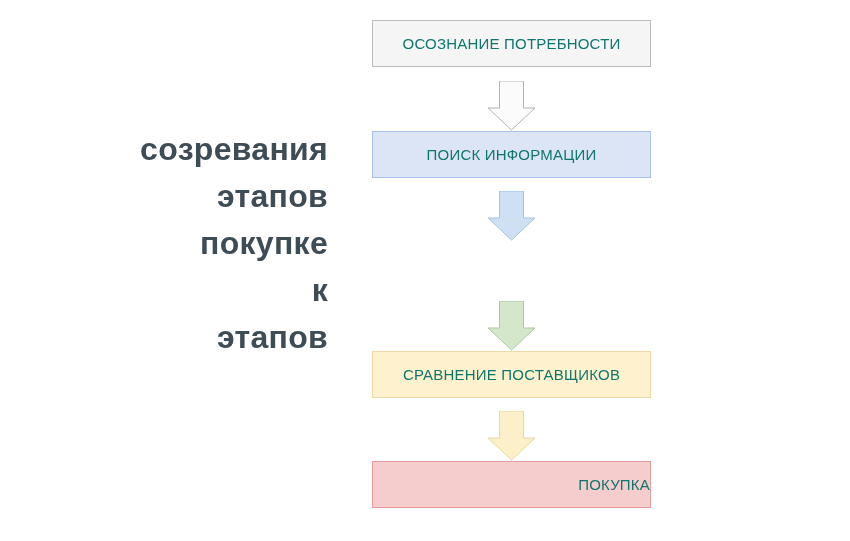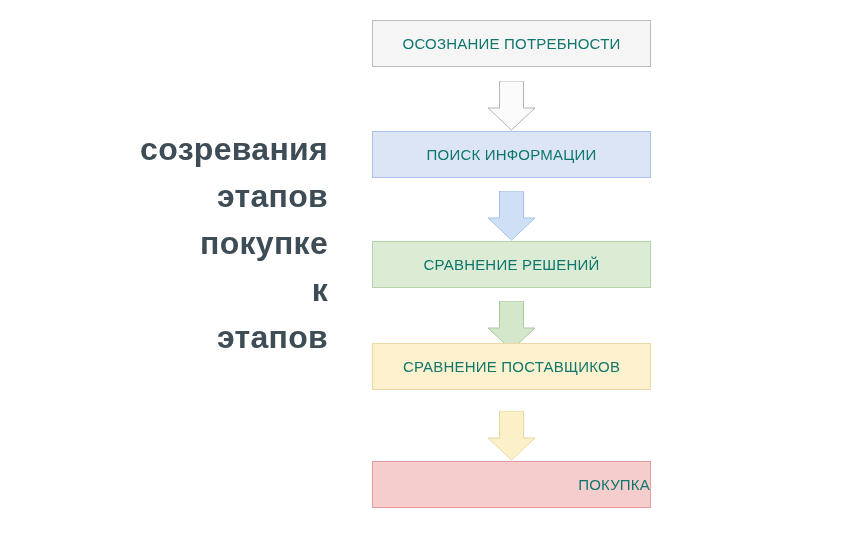--- a/index.html
+++ b/index.html
@@ -79,31 +79,28 @@
   <div class="stage-box" style="background: rgb(219, 229, 246); border-color: rgb(168, 193, 232); top: 131px;">
     <span>ПОИСК ИНФОРМАЦИИ</span>
   </div>
 
   <div class="flow-arrow" style="top: 191px;">
     <svg viewBox="0 0 49 50" xmlns="http://www.w3.org/2000/svg">
       <polygon points="12.5,0 36.5,0 36.5,27 48,27 24.5,49 1,27 12.5,27" stroke-width="1" fill="#cfe0f5" stroke="#a3c1ea"></polygon>
     </svg>
   </div>
 
-  <div class="stage-box" style="background: rgb(220, 235, 212); border-color: rgb(180, 210, 168); top: 241px;">
-    <span>СРАВНЕНИЕ РЕШЕНИЙ</span>
-  </div>
 
   <div class="flow-arrow" style="top: 301px;">
     <svg viewBox="0 0 49 50" xmlns="http://www.w3.org/2000/svg">
       <polygon points="12.5,0 36.5,0 36.5,27 48,27 24.5,49 1,27 12.5,27" stroke-width="1" fill="#d4e7cb" stroke="#a9cb9d"></polygon>
     </svg>
   </div>
 
-  <div class="stage-box" style="background: rgb(253, 242, 205); border-color: rgb(236, 217, 163); top: 343px;">
+  <div class="stage-box" style="background: rgb(253, 242, 205); border-color: rgb(236, 217, 163); top: 351px;">
     <span>СРАВНЕНИЕ ПОСТАВЩИКОВ</span>
   </div>
 
   <div class="flow-arrow" style="top: 411px;">
     <svg viewBox="0 0 49 50" xmlns="http://www.w3.org/2000/svg">
       <polygon points="12.5,0 36.5,0 36.5,27 48,27 24.5,49 1,27 12.5,27" stroke-width="1" fill="#fbf0c8" stroke="#e8d79f"></polygon>
     </svg>
   </div>
 
   <div class="stage-box" style="background: rgb(245, 205, 205); border-color: rgb(227, 156, 156); top: 461px; justify-content: flex-end;">

